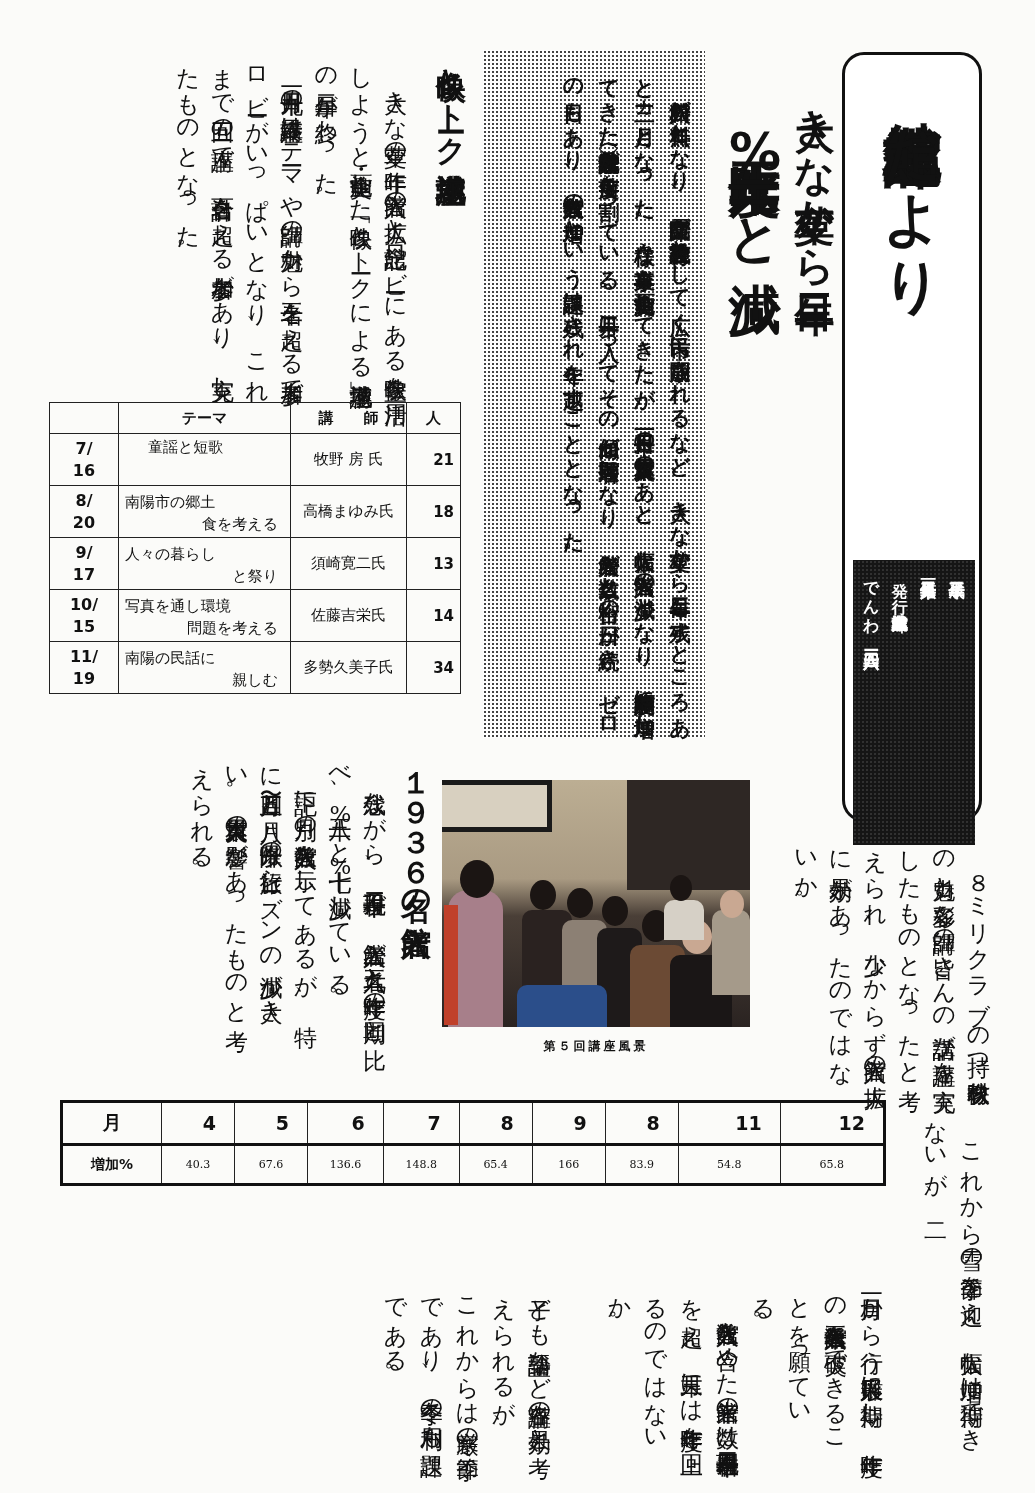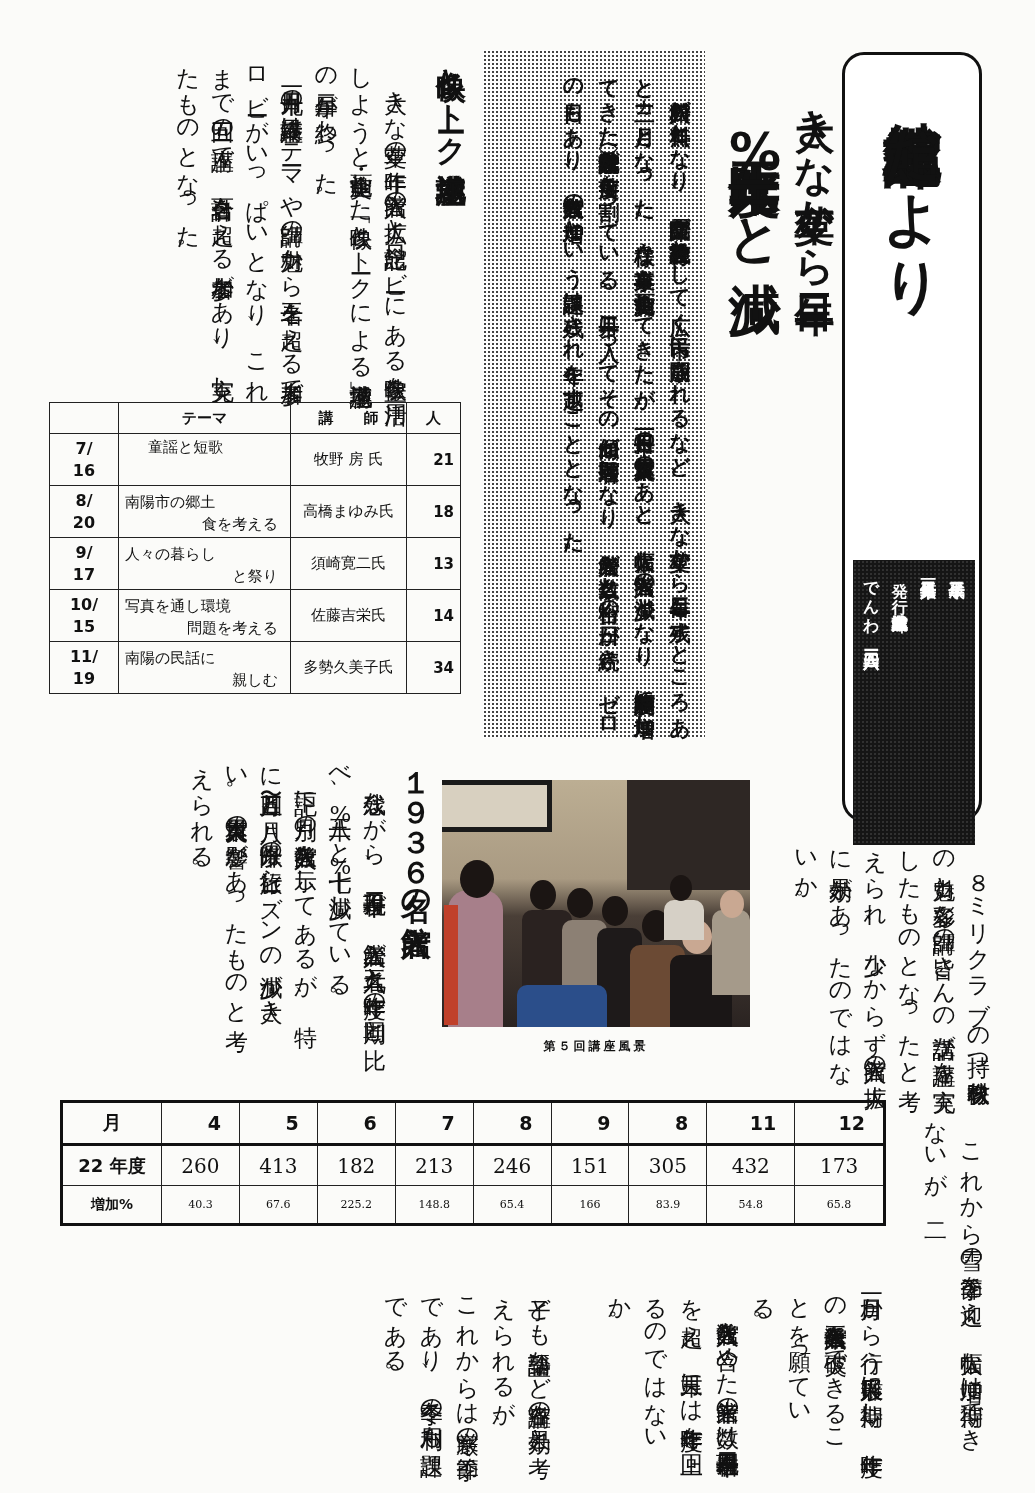--- a/index.html
+++ b/index.html
@@ -241,37 +241,25 @@
     <th>4</th>
     <th>5</th>
     <th>6</th>
     <th>7</th>
     <th>8</th>
     <th>9</th>
     <th>8</th>
     <th>11</th>
     <th>12</th>
   </tr>
-  <tr>
-    <td class="rowlab">22 年度</td>
-    <td>260</td>
-    <td>413</td>
-    <td>182</td>
-    <td>213</td>
-    <td>246</td>
-    <td>151</td>
-    <td>305</td>
-    <td>432</td>
-    <td>173</td>
-  </tr>
   <tr class="pct">
     <td class="rowlab">増加%</td>
     <td>40.3</td>
     <td>67.6</td>
-    <td>225.2</td>
+    <td>136.6</td>
     <td>148.8</td>
     <td>65.4</td>
     <td>166</td>
     <td>83.9</td>
     <td>54.8</td>
     <td>65.8</td>
   </tr>
 </tbody>
   </table>
 

